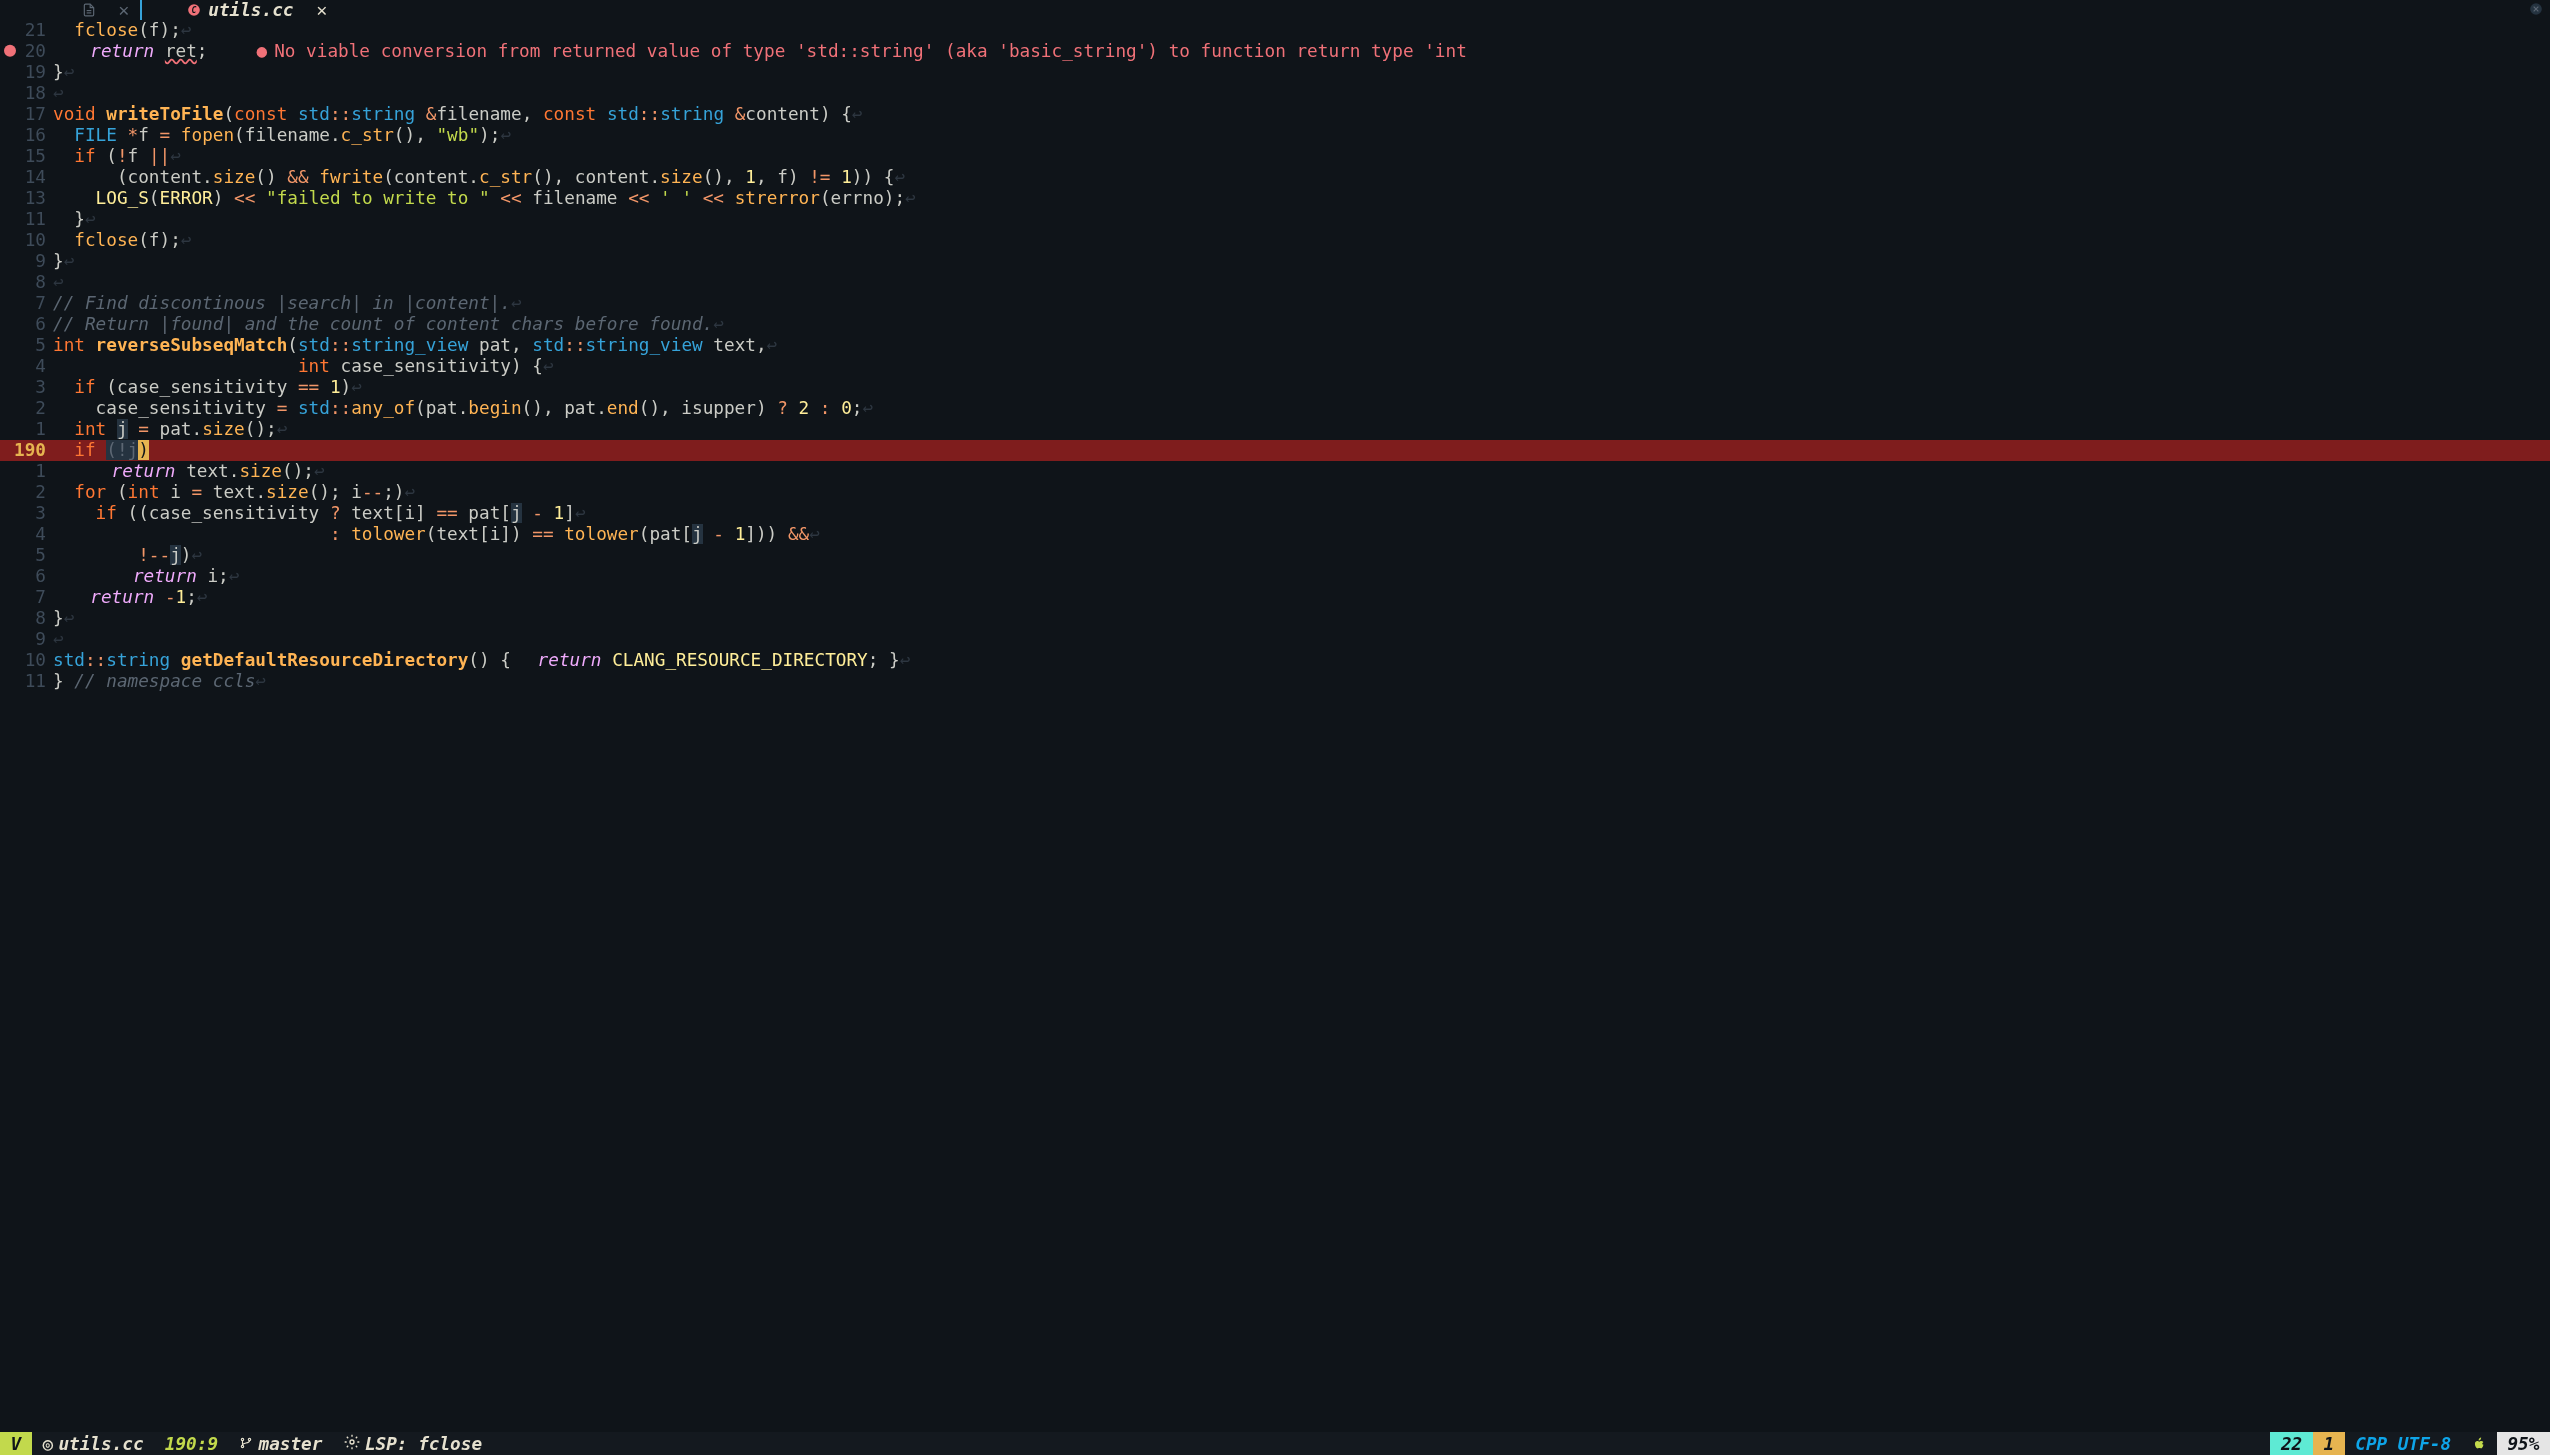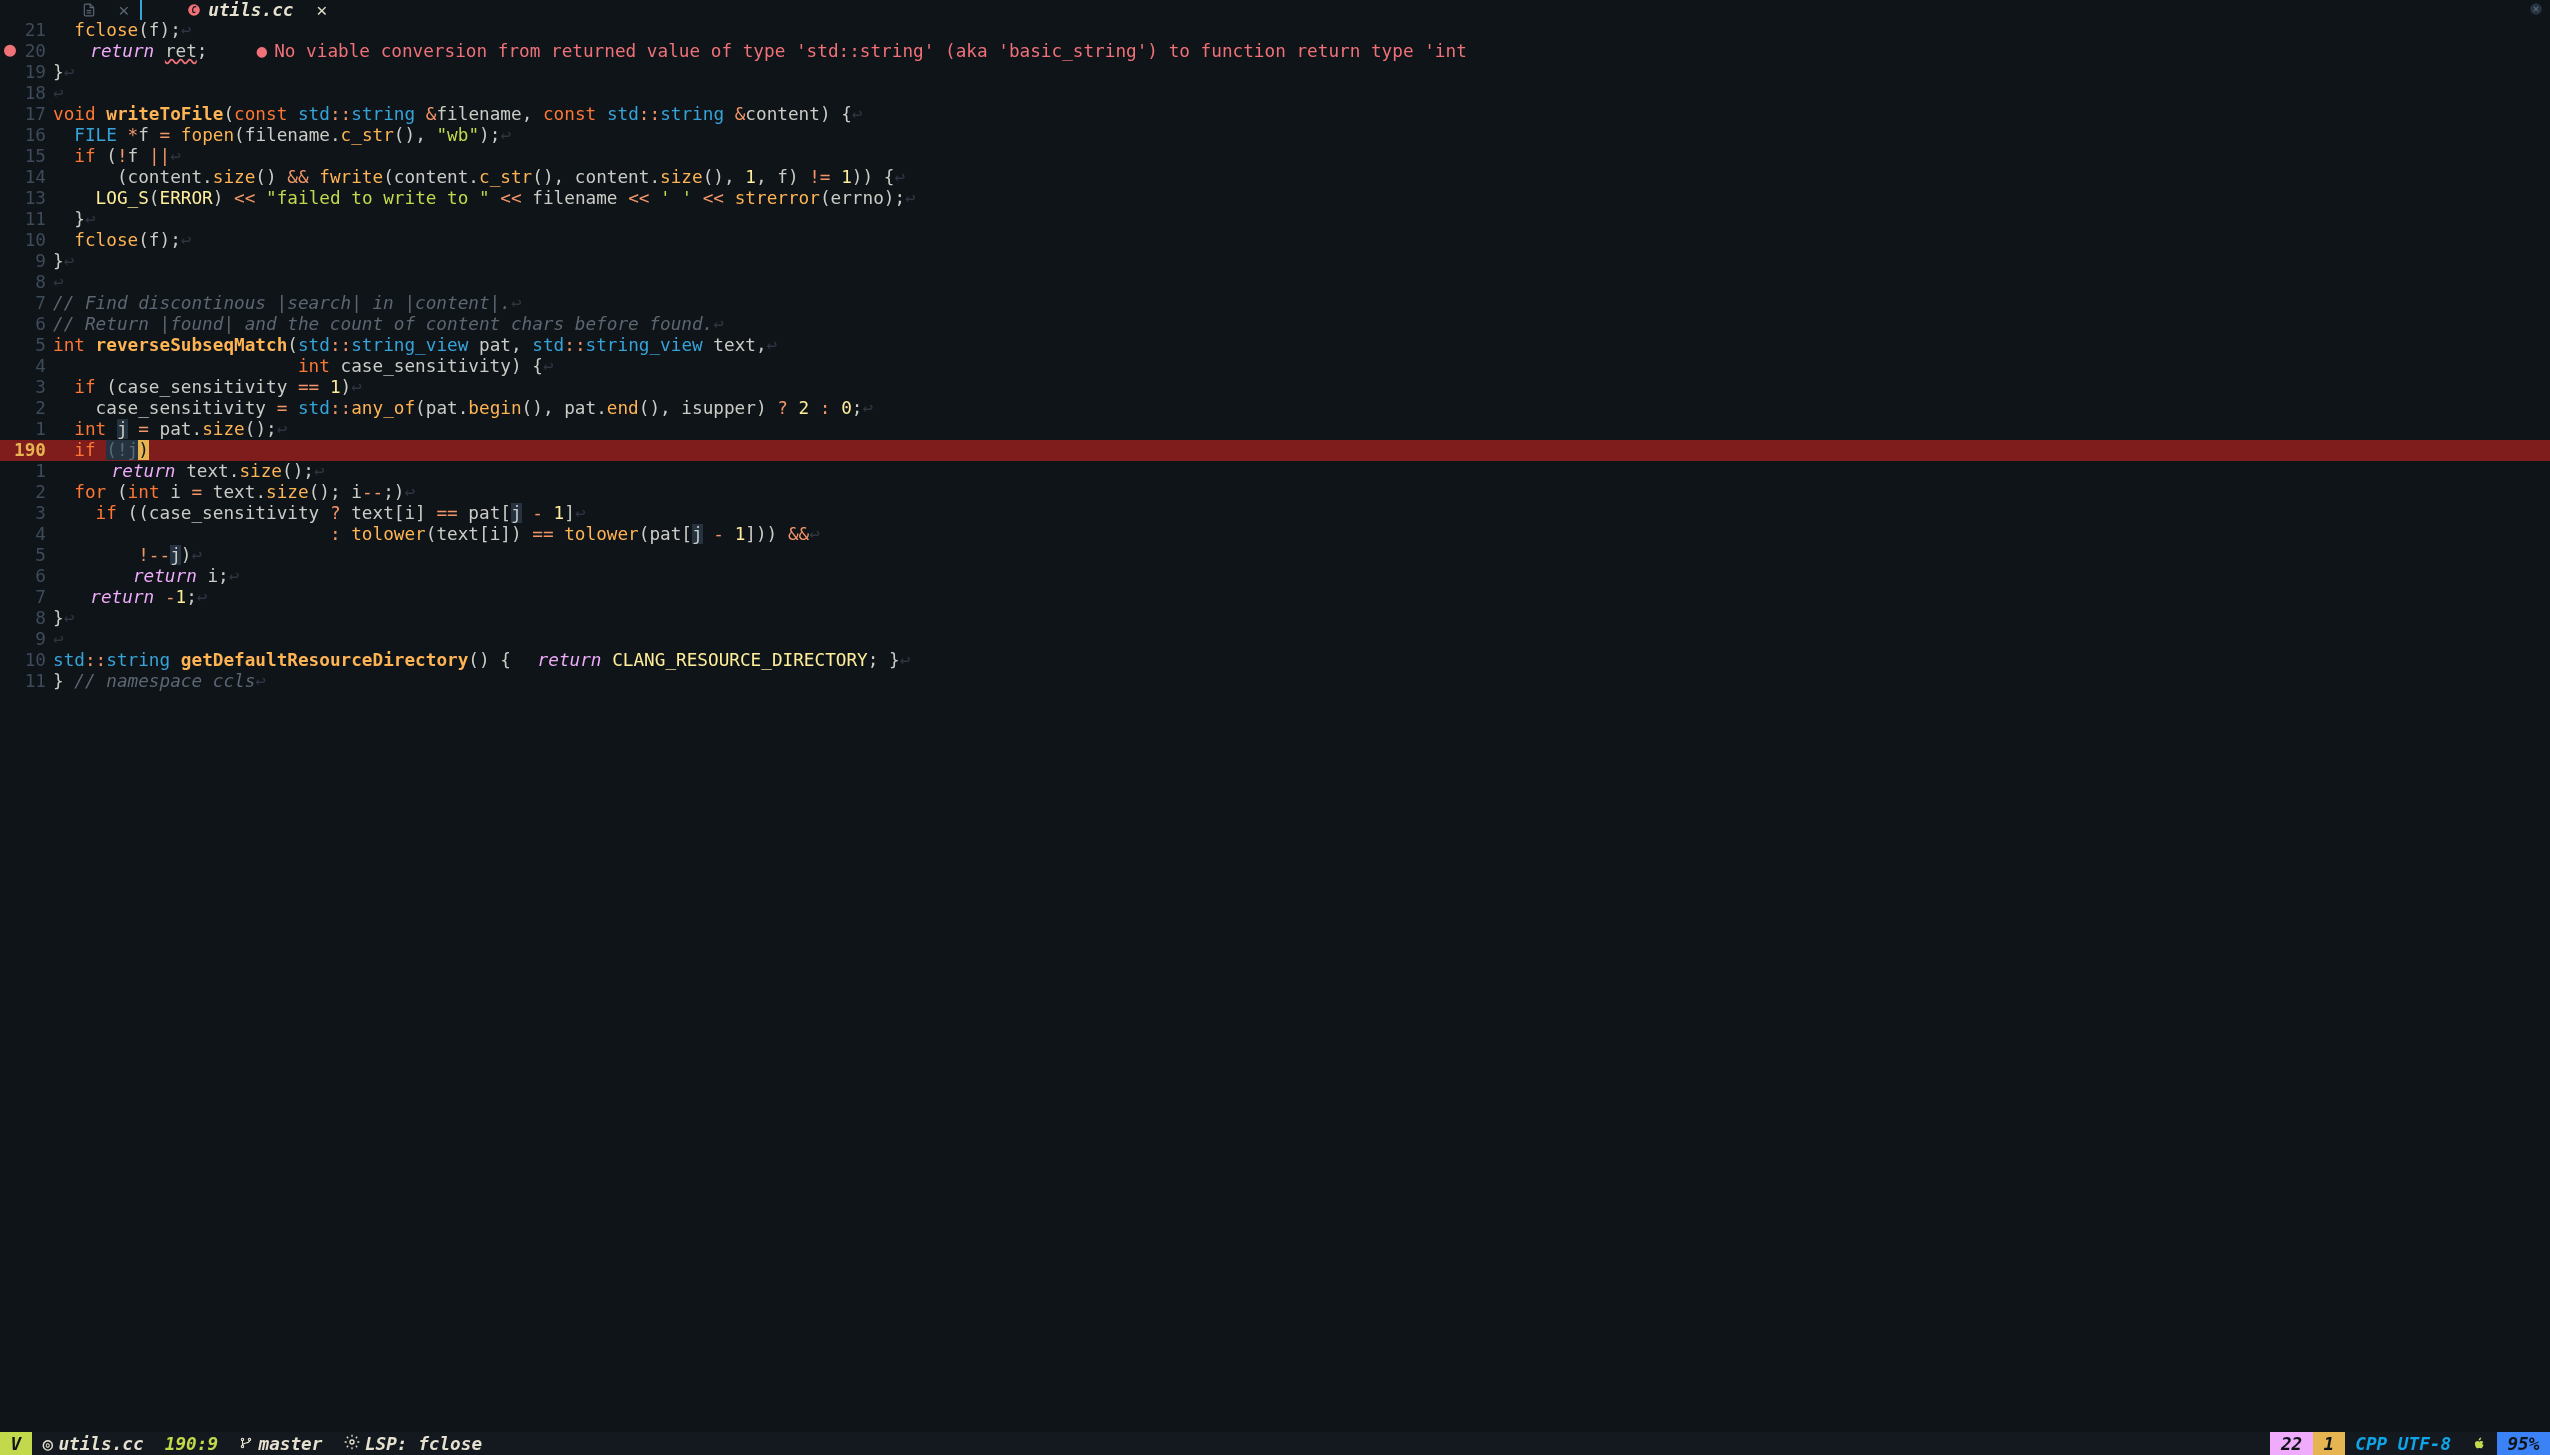--- a/index.html
+++ b/index.html
@@ -53,25 +53,25 @@
 
 
 .statusbar { height:23px; background:#14191f; display:flex; align-items:center; font-size:17.7px; font-weight:bold; font-style:italic; }
 .sb-seg { padding:0 10.6px; height:100%; display:flex; align-items:center; gap:5.3px; }
 .sb-mode { background:#c2d94c; color:#0f1419; font-weight:bold; font-style:italic; }
 .sb-file { color:#e6e1cf; background:#14191f; }
 .sb-pos { color:#c2d94c; }
 .sb-branch { color:#e6e1cf; }
 .sb-branch-icon { color:#e6e1cf; }
 .sb-center { flex:1; text-align:center; color:#e6e1cf; }
-.sb-errcount { background:#f0abfc; color:#0f1419; }
+.sb-errcount { background:#5eead4; color:#0f1419; }
 .sb-warncount { background:#e6b450; color:#0f1419; }
 .sb-ft { color:#0ea5e9; }
 .sb-apple { color:#c2d94c; }
-.sb-batt { background:#3b82f6; color:#0f1419; }
+.sb-batt { background:#e5e5e5; color:#0f1419; }
 
 
 .icon-svg { width:14px; height:14px; }
 </style>
 </head>
 <body>
 
 <div class="tabbar">
   <div class="tab" style="margin-left:71px;">
     <span class="tab-icon">

